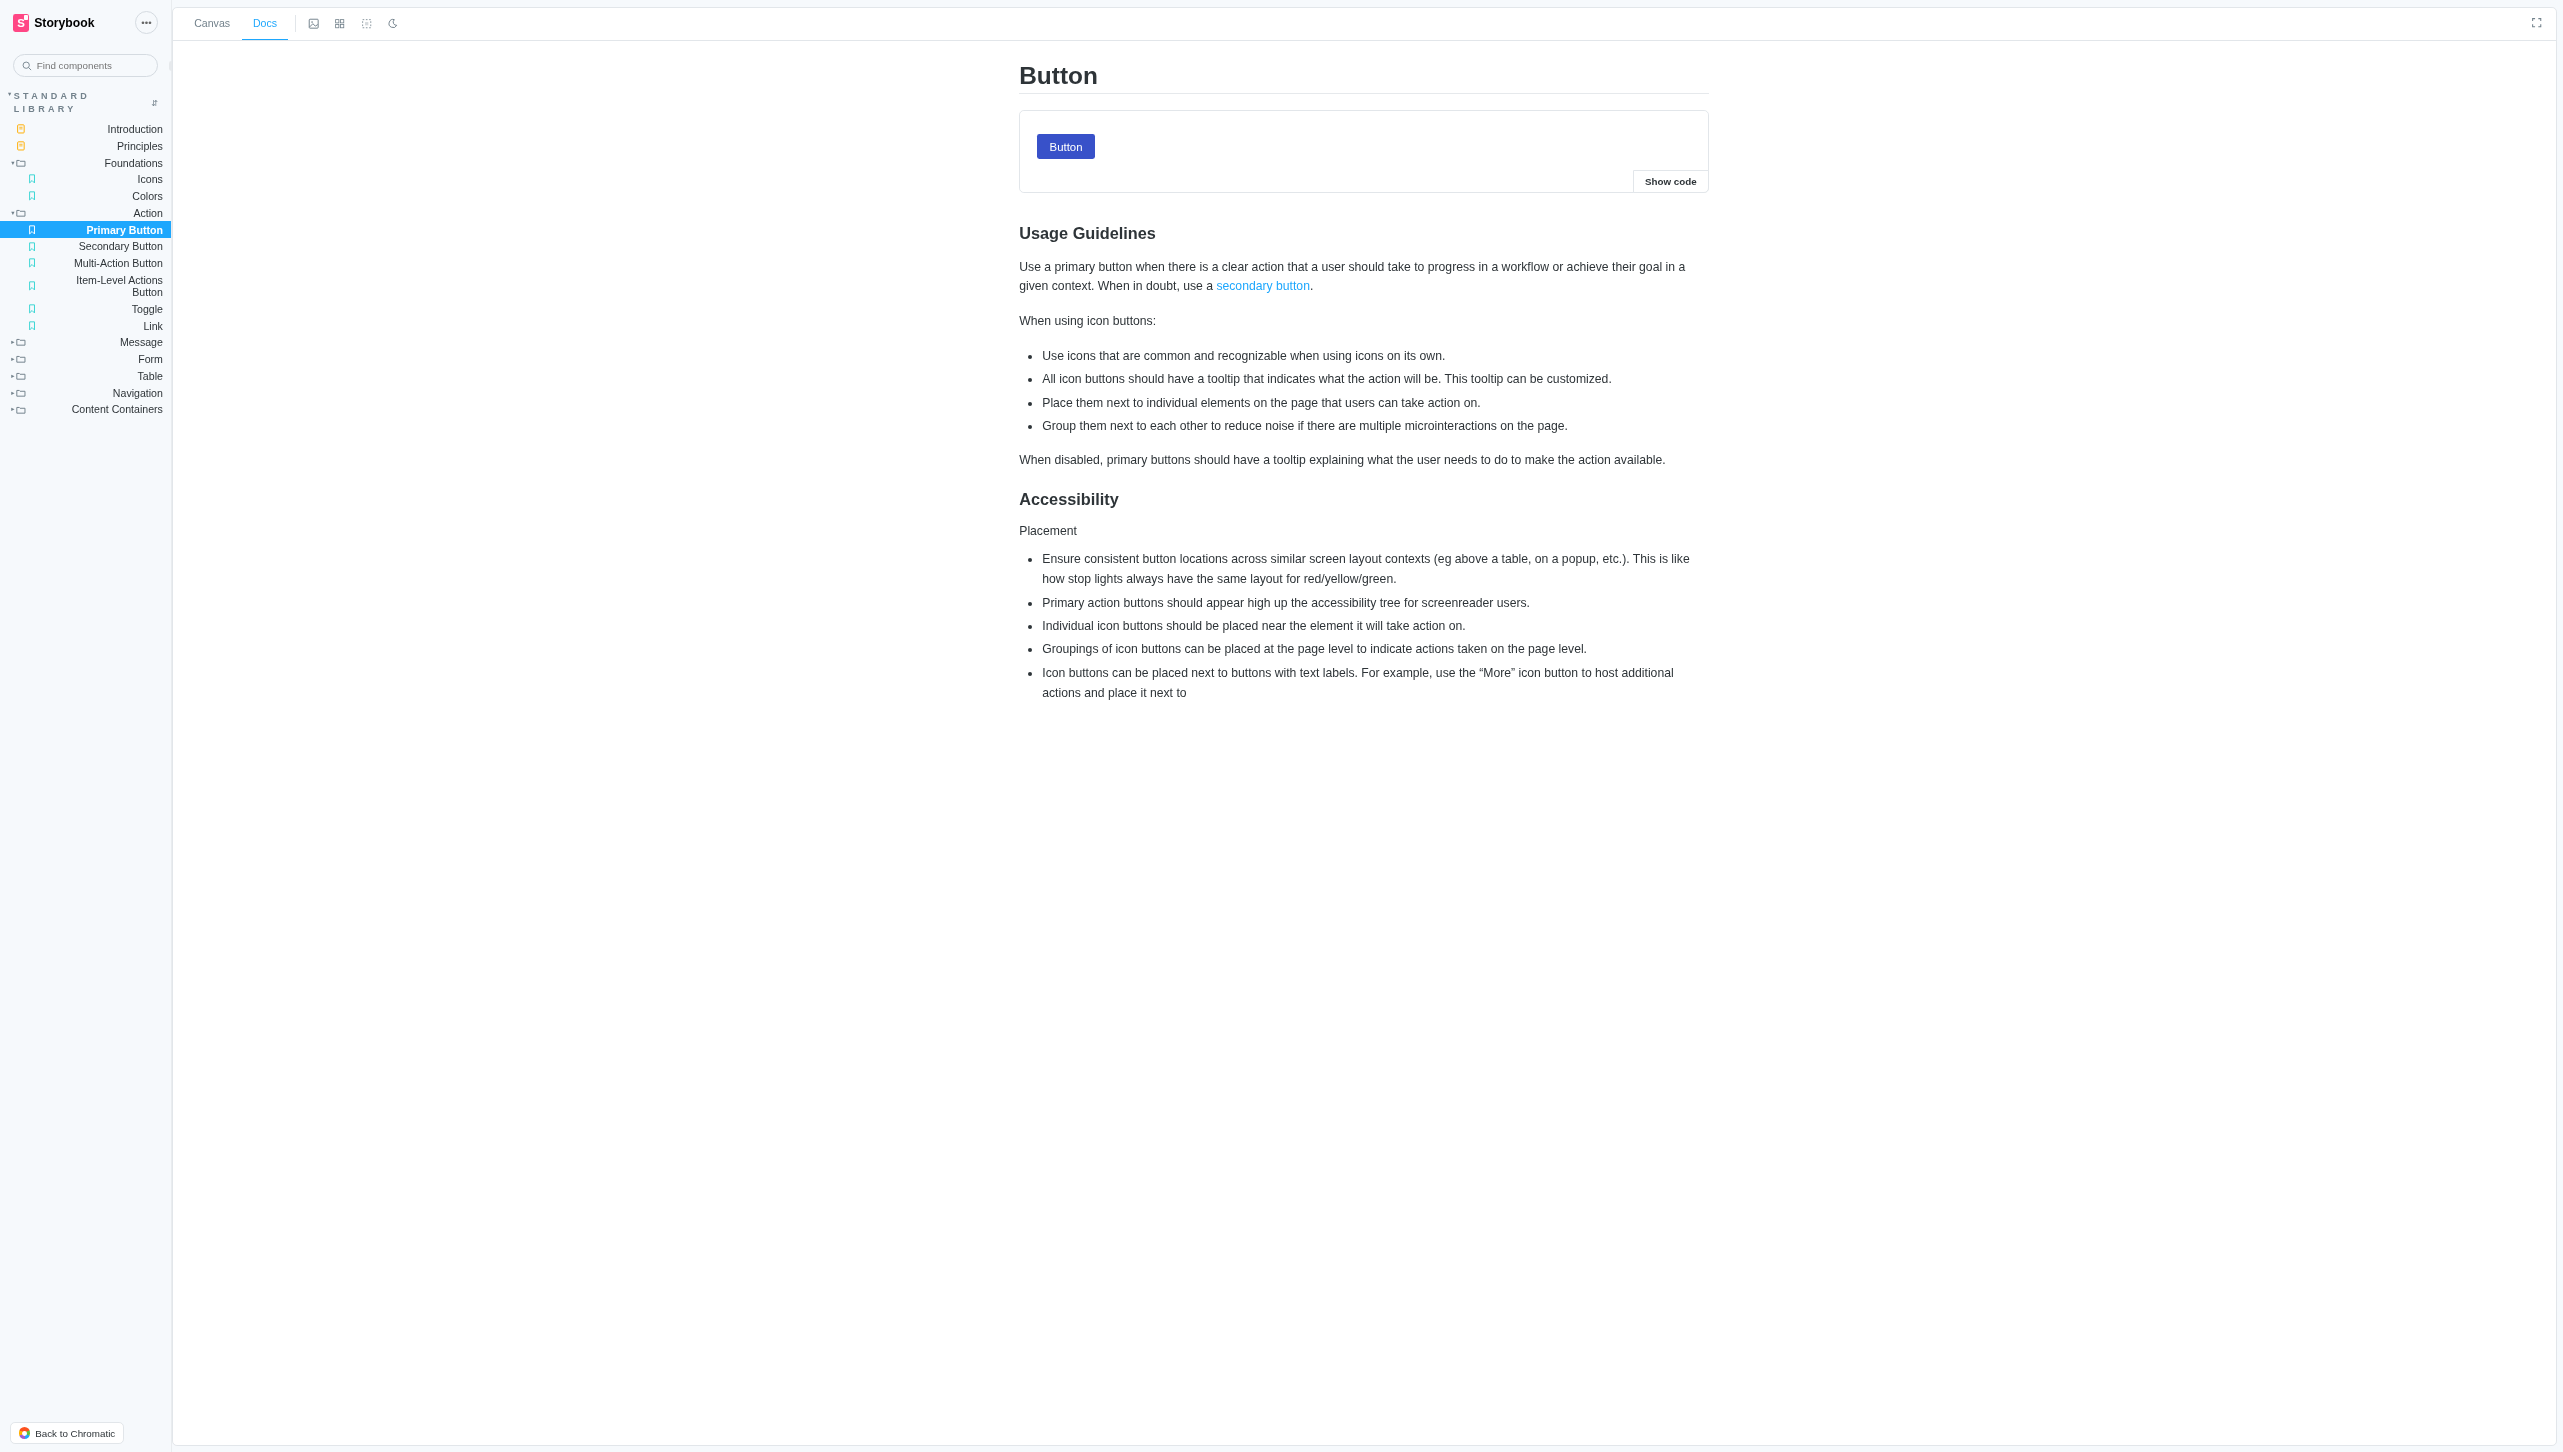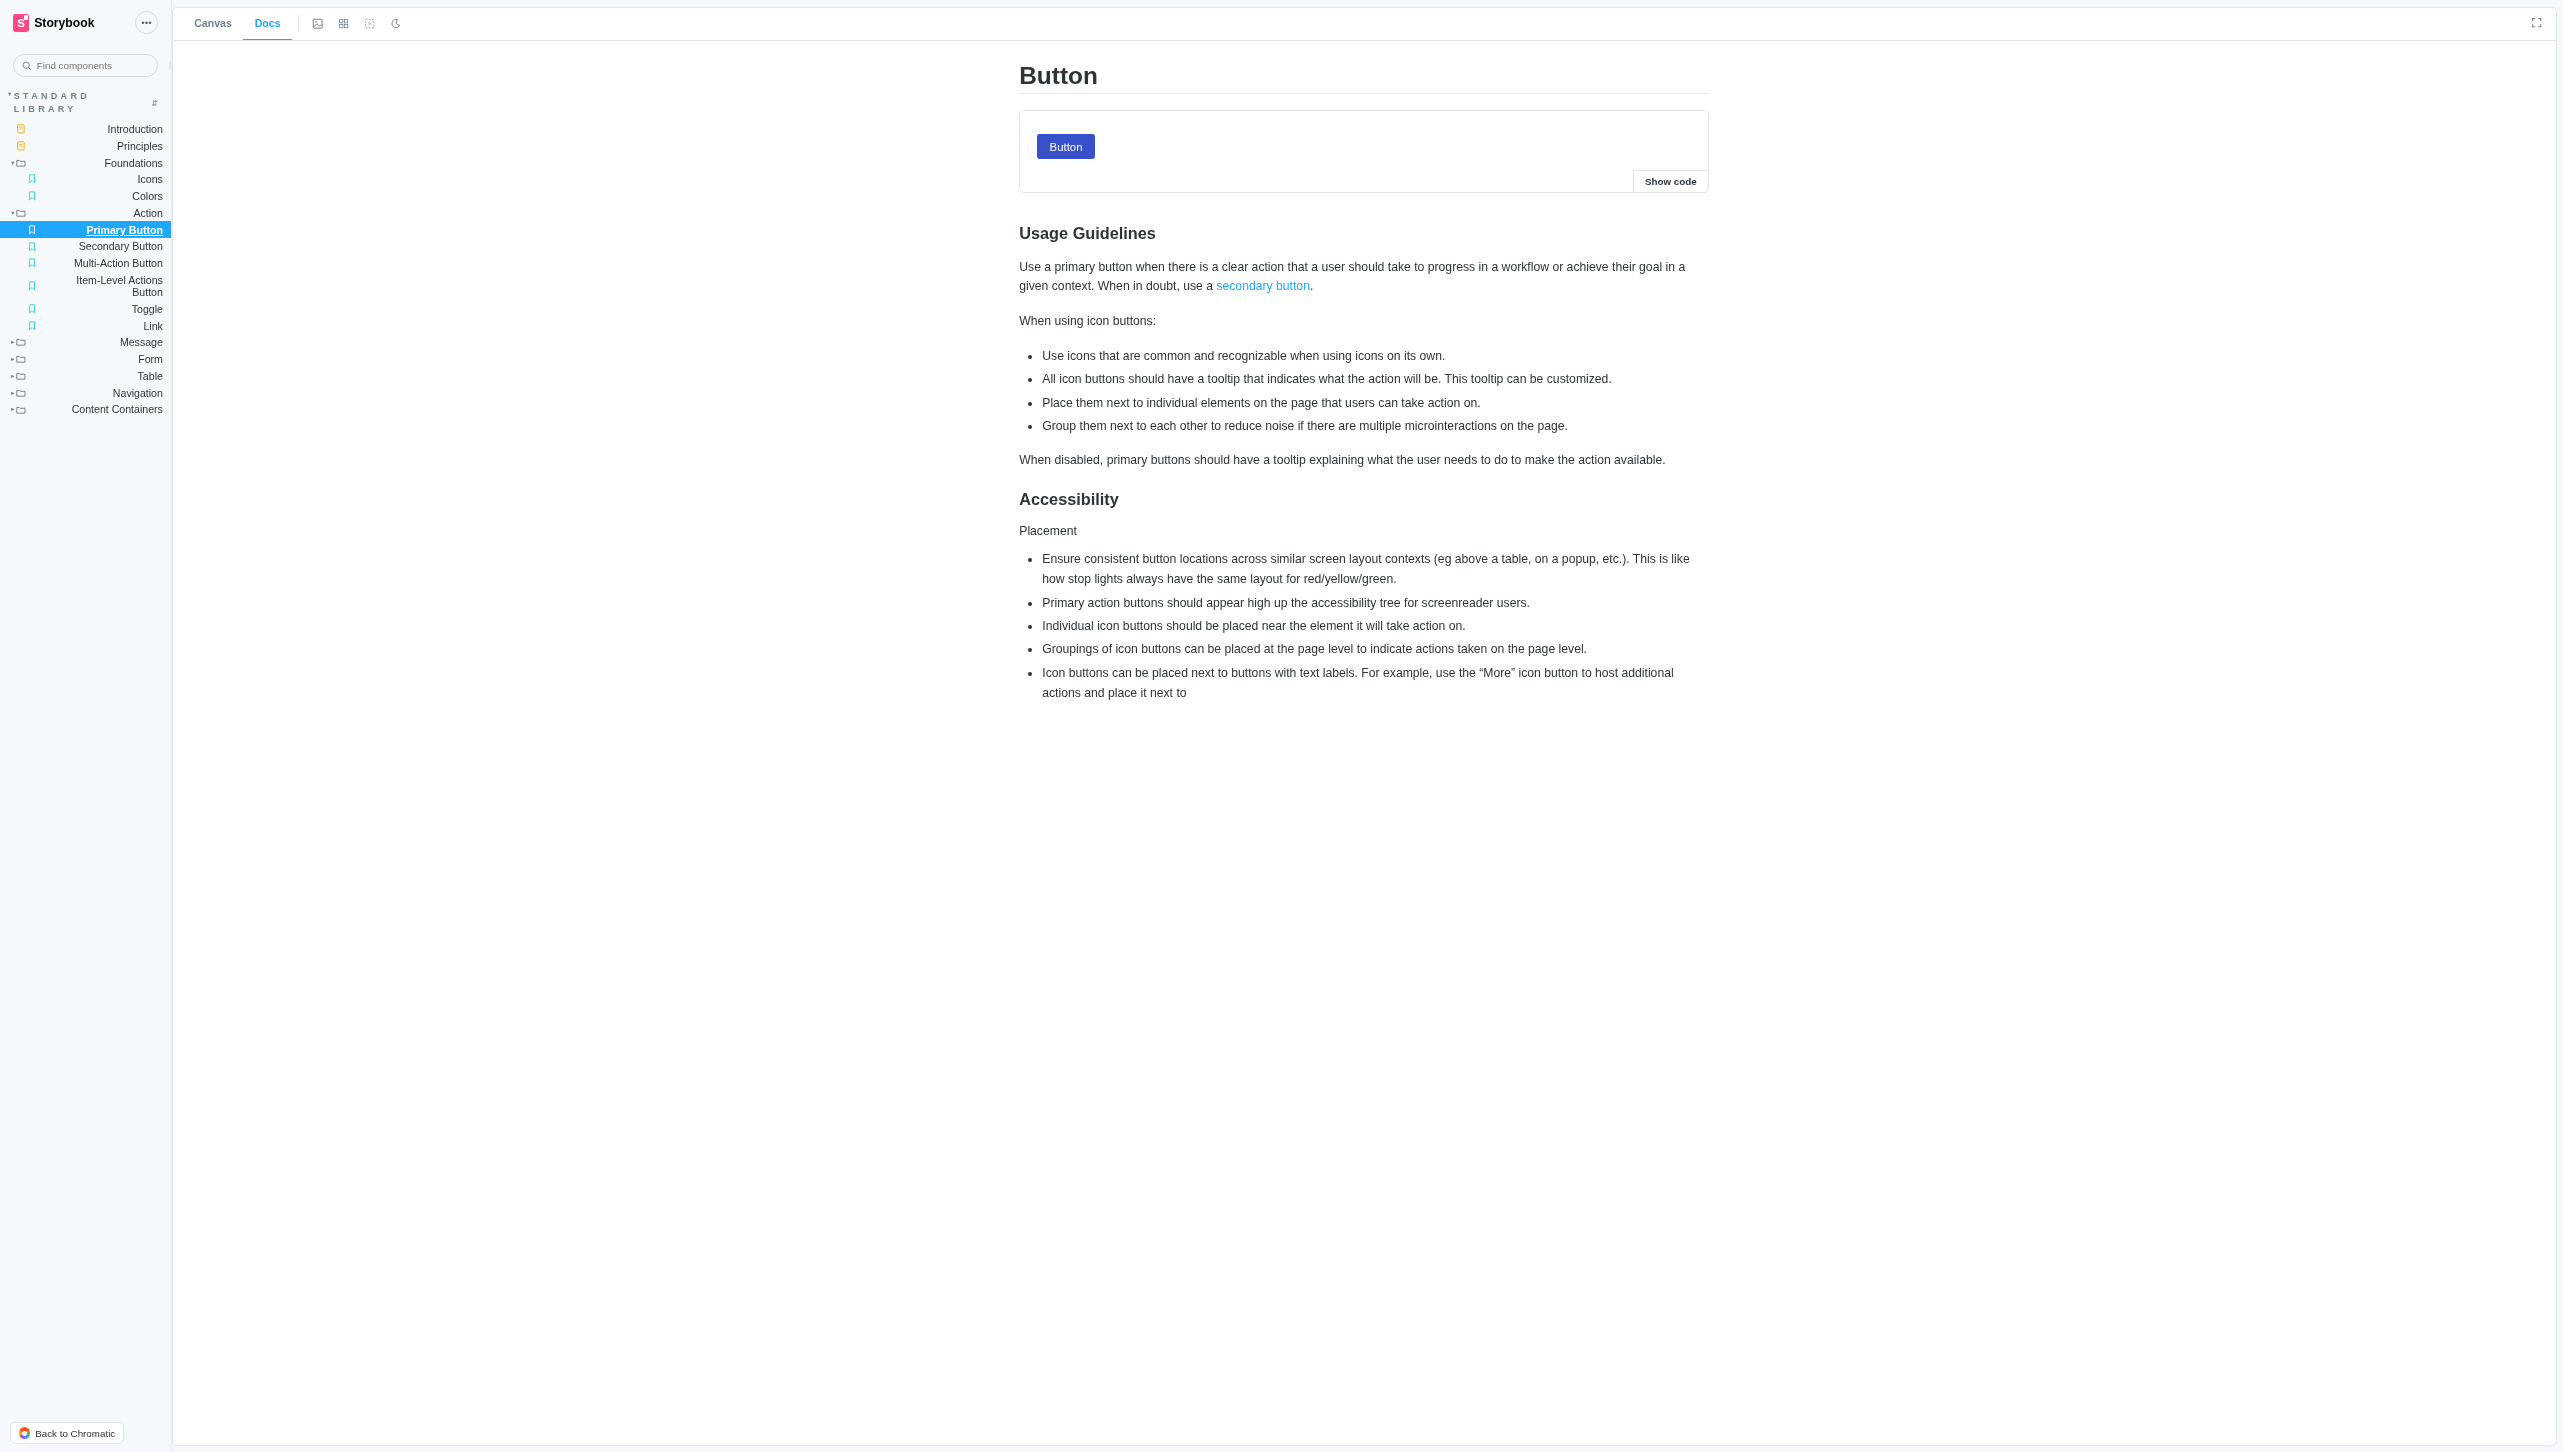--- a/index.html
+++ b/index.html
@@ -95,21 +95,21 @@
     .tree { list-style: none; padding: 1.6px 0; overflow-y: auto; flex: 1; text-align: right; }
     .tree-item {
       display: flex; align-items: center;
       padding: 2.4px 8.1px 2.4px;
       cursor: pointer;
       font-size: 10.6px;
       color: #2e3438;
     }
     .tree-item.depth-0 { padding-left: 8.1px; }
     .tree-item.depth-1 { padding-left: 19.6px; }
-    .tree-item.active { background: #1ea7fd; color: #fff; text-decoration: underline; }
+    .tree-item.active { background: #1ea7fd; color: #fff; }
     .tree-item.active .tree-icon svg path { stroke: #fff; fill: none; }
     .tree-item .tree-caret { width: 6.5px; font-size: 6.5px; color: #73828c; margin-right: 1.6px; }
     .tree-item.active .tree-caret { color: #fff; }
     .tree-icon { width: 11.4px; height: 11.4px; display: flex; align-items: center; margin-right: 4.9px; }
     .tree-item .label { flex: 1; }
     .tree-item.active .label { font-weight: 700; }
     
     .sidebar-footer { padding: 8.1px 9.8px; }
     .back-chromatic {
       display: inline-flex; align-items: center; gap: 4.9px;
@@ -136,21 +136,21 @@
       border-bottom: 0.8px solid #e2e6ea;
       display: flex; align-items: center;
       padding: 0 9.8px;
     }
     .tabs { display: flex; gap: 0; }
     .tab {
       padding: 0 11.4px;
       height: 33px;
       display: flex; align-items: center;
       font-size: 10.6px;
-      font-weight: 700;
+      font-weight: 400;
       color: #73828c;
       cursor: pointer;
       border-bottom: 1.6px solid transparent;
     }
     .tab.active { color: #1ea7fd; border-bottom-color: #1ea7fd; }
     .tool-sep { width: 0.8px; height: 16.3px; background: #e2e6ea; margin: 0 6.5px; }
     .tool-icons { display: flex; gap: 3.3px; }
     .tool-icon {
       width: 23px; height: 23px;
       display: flex; align-items: center; justify-content: center;

